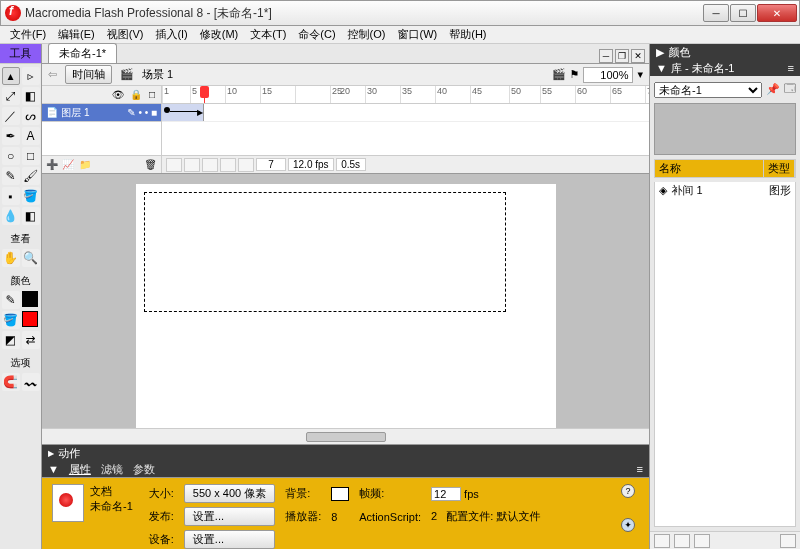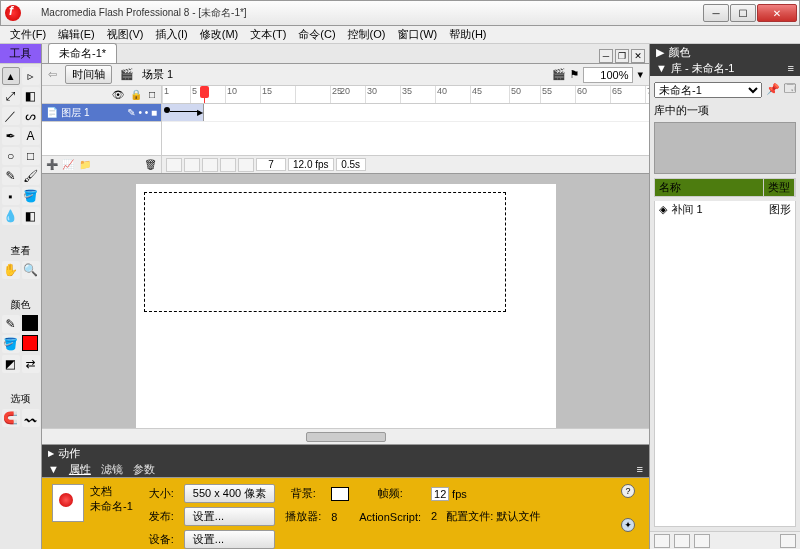--- a/index.html
+++ b/index.html
@@ -2,40 +2,40 @@
 <html><head>
 <meta charset="utf-8">
 <style>
 * { margin: 0; padding: 0; box-sizing: border-box; font-family: "Microsoft YaHei", SimSun, Arial, sans-serif; }
 body { width: 800px; height: 549px; background: #fff; overflow: hidden; font-size: 11px; }
 
 
 .titlebar { height: 26px; background: linear-gradient(to bottom, #fdfdfd, #e8e8e8); display: flex; align-items: center; border: 1px solid #999; }
 .titlebar .icon { width: 16px; height: 16px; margin: 0 4px; background: radial-gradient(circle, #ff3333, #cc0000); border-radius: 50%; position: relative; }
 .titlebar .icon::after { content: "f"; color: #fff; font-weight: bold; font-style: italic; position: absolute; left: 4px; top: -1px; font-size: 12px; }
-.titlebar .title { flex: 1; color: #333; font-size: 10px; margin-left: 16px; }
+.titlebar .title { flex: 1; color: #333; font-size: 12px; }
 .win-btns { display: flex; gap: 1px; margin-right: 2px; }
 .win-btn { width: 26px; height: 18px; border: 1px solid #888; background: linear-gradient(#f5f5f5,#ddd); display:flex; align-items:center; justify-content:center; font-size:10px; border-radius: 2px;}
 .win-btn.close { background: linear-gradient(#f08080,#d9534f,#c9302c); color:#fff; border-color:#a33; width:40px;}
 
 
 .menubar { height: 18px; background: #f0f0f0; display: flex; align-items: center; padding-left: 4px; border-bottom: 1px solid #ccc; font-size: 11px; }
 .menubar span { padding: 2px 6px; cursor: default; }
 
 
 .main { display: flex; height: calc(549px - 26px - 18px); }
 
 
 .tools { width: 42px; background: #e8e8e8; border-right: 1px solid #999; display:flex; flex-direction:column; align-items:center; font-size:11px;}
 .tools-title { width:100%; text-align:center; padding:2px 0; background:#8b5cf6; border-bottom:1px solid #ccc;}
 .tool-grid { display:grid; grid-template-columns: 18px 18px; gap:2px; padding:3px;}
 .tool { width:18px; height:18px; border:1px solid transparent; display:flex; align-items:center; justify-content:center; font-size:12px; cursor:default; background:#eee; border-radius:2px;}
 .tool.sel { background:#ddd; border-color:#999;}
 .color-swatch { width:16px; height:16px; border:1px solid #000; display:inline-block;}
-.sect-label { font-size:10px; margin-top:16px; text-align:center; width:100%;}
+.sect-label { font-size:10px; margin-top:4px; text-align:center; width:100%;}
 
 
 .center { flex:1; display:flex; flex-direction:column; background:#fff; min-width:0;}
 .doc-tab-bar { height:20px; background:#e8e8e8; display:flex; align-items:flex-end; border-bottom:1px solid #999; padding-left:6px;}
 .doc-tab { background:#fff; border:1px solid #999; border-bottom:none; padding:2px 10px; font-size:11px; border-radius:3px 3px 0 0;}
 .doc-tab-bar .spacer{flex:1}
 .doc-ctrl { display:flex; gap:2px; padding-right:4px;}
 .doc-ctrl span{width:14px;height:14px;border:1px solid #999;display:flex;align-items:center;justify-content:center;font-size:9px;background:#eee;}
 
 .scene-bar { height:22px; background:#eee; display:flex; align-items:center; border-bottom:1px solid #ccc; padding:0 6px; gap:8px; font-size:11px;}
@@ -73,36 +73,36 @@
 .panel-collapsed { height:16px; background:#3a3a3a; color:#fff; display:flex; align-items:center; padding:0 6px; gap:4px; font-size:11px;}
 .panel-collapsed .tri{font-size:8px;}
 .props-head { height:16px; background:#3a3a3a; color:#fff; display:flex; align-items:center; padding:0 6px; gap:10px; font-size:11px;}
 .props-head .tab-lbl{opacity:.85}
 .props-head .tab-lbl.active{text-decoration:underline;opacity:1}
 .props-body { height:72px; background:#eab308; display:flex; padding:6px 10px; gap:16px; font-size:11px; border-top:1px solid #999;}
 .props-left { display:flex; gap:6px; align-items:flex-start;}
 .doc-icon { width:32px; height:38px; background:#fff; border:1px solid #999; position:relative;}
 .doc-icon::after{content:"";position:absolute;left:6px;top:8px;width:14px;height:14px;background:radial-gradient(circle,#f55,#c00);border-radius:50%;}
 .props-grid { display:grid; grid-template-columns:auto auto auto auto auto auto; gap:4px 10px; align-items:center;}
-.props-grid .lbl{text-align:center;}
+.props-grid .lbl{text-align:left;}
 .props-grid .btn{border:1px solid #999;background:linear-gradient(#fdfdfd,#e0e0e0);padding:1px 8px;border-radius:2px;}
 .props-grid .swatch{width:18px;height:14px;border:1px solid #000;background:#fff;}
-.props-grid input{border:1px solid #aaa;width:18px;padding:0 2px;font-size:11px;}
+.props-grid input{border:1px solid #aaa;width:30px;padding:0 2px;font-size:11px;}
 .props-right{margin-left:auto;display:flex;flex-direction:column;align-items:center;gap:20px;padding-right:4px;}
 .circ{width:14px;height:14px;border:1px solid #666;border-radius:50%;background:#eee;display:flex;align-items:center;justify-content:center;font-size:9px;}
 
 
 .right { width:151px; background:#e8e8e8; border-left:1px solid #999; display:flex; flex-direction:column; font-size:11px;}
 .r-collapsed { height:16px; background:#3a3a3a; color:#fff; display:flex; align-items:center; padding:0 6px; gap:4px;}
 .r-head { height:16px; background:#3a3a3a; color:#fff; display:flex; align-items:center; padding:0 6px; gap:4px;}
 .r-body { padding:4px; display:flex; flex-direction:column; gap:4px;}
 .r-body select{width:100%;font-size:11px;}
 .r-body .row{display:flex;gap:4px;align-items:center;}
 .lib-preview { height:52px; background:#bbb; border:1px solid #999;}
-.lib-list-head{display:flex;border:1px solid #ccc;background:#4d7c0f;}
+.lib-list-head{display:flex;border:1px solid #ccc;background:#eab308;}
 .lib-list-head span{padding:1px 4px;border-right:1px solid #ccc;}
 .lib-list-head span:first-child{flex:1}
 .lib-list{flex:1;background:#fff;border:1px solid #ccc;border-top:none;}
 .lib-row{display:flex;padding:1px 4px;gap:4px;align-items:center;}
 .lib-foot{height:18px;background:#eee;border-top:1px solid #ccc;display:flex;align-items:center;gap:4px;padding:0 4px;margin-top:auto;}
 .lib-foot .b{width:16px;height:14px;border:1px solid #aaa;background:#f5f5f5;}
 </style>
 </head>
 <body>
 
@@ -324,21 +324,20 @@
       <span class="tri">▼</span>
       <span>库 - 未命名-1</span>
       <span style="margin-left:auto">≡</span>
     </div>
     <div class="r-body" style="flex:1">
       <div class="row">
         <select><option>未命名-1</option></select>
         <span>📌</span>
         <span>🗔</span>
       </div>
-      <div>库中的一项</div>
       <div class="lib-preview"></div>
       <div class="lib-list-head">
         <span>名称</span>
         <span>类型</span>
       </div>
       <div class="lib-list" style="flex:1;min-height:200px">
         <div class="lib-row">
           <span>◈</span>
           <span style="flex:1">补间 1</span>
           <span>图形</span>

